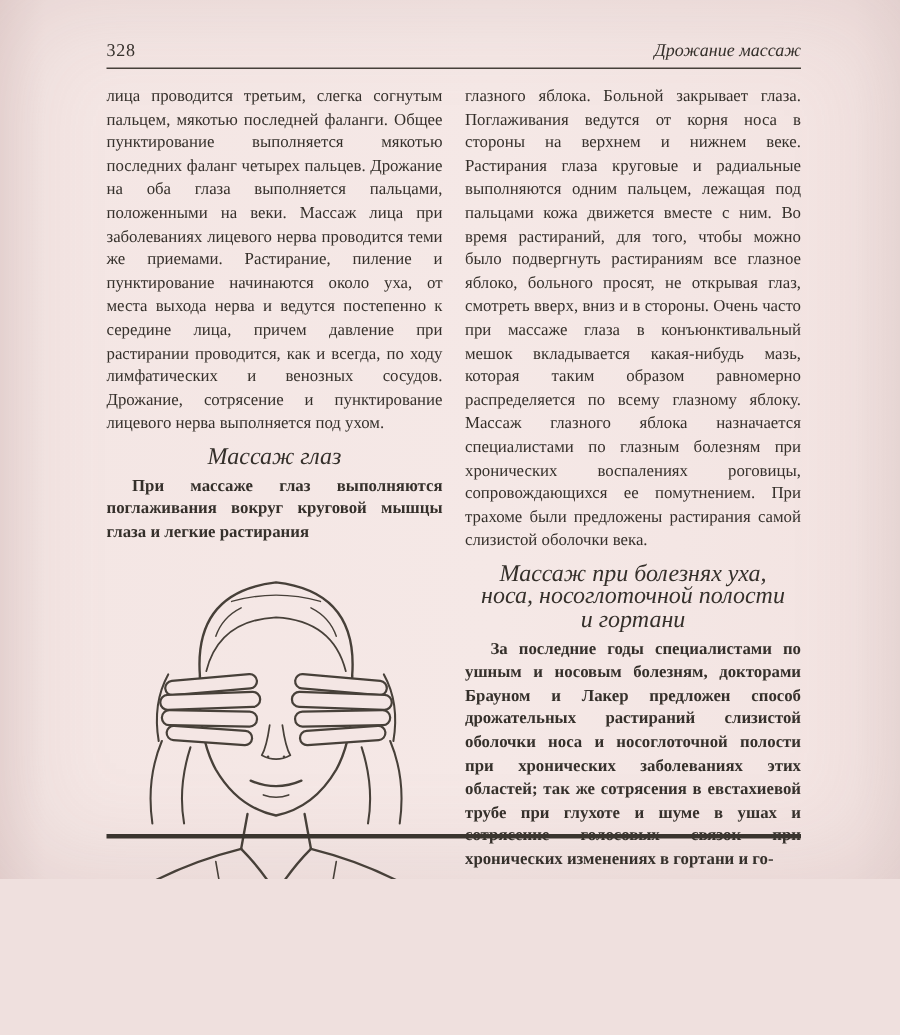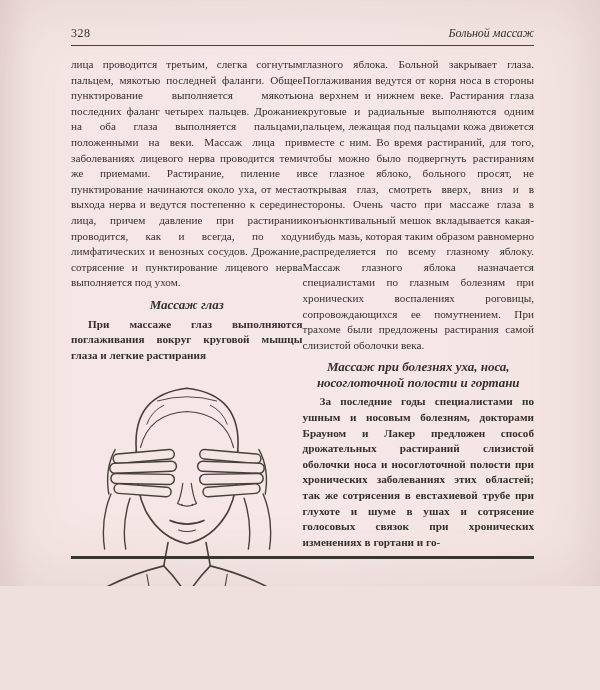--- a/index.html
+++ b/index.html
@@ -19,34 +19,34 @@
   .page-header {
     display: flex;
     justify-content: space-between;
     align-items: baseline;
     border-bottom: 1.4px solid #46403a;
     padding-bottom: 4px;
     font-size: 12px;
   }
   .page-number { font-style: normal; letter-spacing: 0.5px; }
   .running-title { font-style: italic; }
-  .columns { display: flex; margin-top: 11px; }
+  .columns { display: flex; gap: 15px; margin-top: 11px; }
   .col { flex: 1 1 0; min-width: 0; }
   p.body-text {
     margin: 0;
     font-size: 11.2px;
     line-height: 15.6px;
     text-align: justify;
     text-justify: inter-word;
   }
   .indent { text-indent: 17px; font-weight: bold; }
   .section-heading {
-    font-size: 13px;
+    font-size: 16px;
     font-style: italic;
-    font-weight: bold;
+    font-weight: normal;
     text-align: center;
     margin: 6px 6px 4px;
     line-height: 15.6px;
   }
   .figure { margin: 8px 0 0; text-align: center; }
   .figure svg { display: inline-block; }
   .figure-caption { font-size: 11px; font-style: italic; margin-top: 2px; text-align: right; }
   .bottom-rule {
     position: absolute;
     left: 71px;
@@ -56,21 +56,21 @@
     background: #3a352f;
   }
 </style>
 </head>
 <body>
 
 <div class="page">
 
   <header class="page-header">
     <span class="page-number">328</span>
-    <span class="running-title">Больной массаж</span>
+    <span class="running-title">Дрожание массаж</span>
   </header>
 
   <div class="columns">
 
     <div class="col">
       <p class="body-text">лица проводится третьим, слегка согнутым пальцем, мякотью последней фаланги. Общее пунктирование выполняется мякотью последних фаланг четырех пальцев. Дрожание на оба глаза выполняется пальцами, положенными на веки. Массаж лица при заболеваниях лицевого нерва проводится теми же приемами. Растирание, пиление и пунктирование начинаются около уха, от места выхода нерва и ведутся постепенно к середине лица, причем давление при растирании проводится, как и всегда, по ходу лимфатических и венозных сосудов. Дрожание, сотрясение и пунктирование лицевого нерва выполняется под ухом.</p>
       <h3 class="section-heading">Массаж глаз</h3>
       <p class="body-text indent">При массаже глаз выполняются поглаживания вокруг круговой мышцы глаза и легкие растирания</p>
 
       <figure class="figure">

